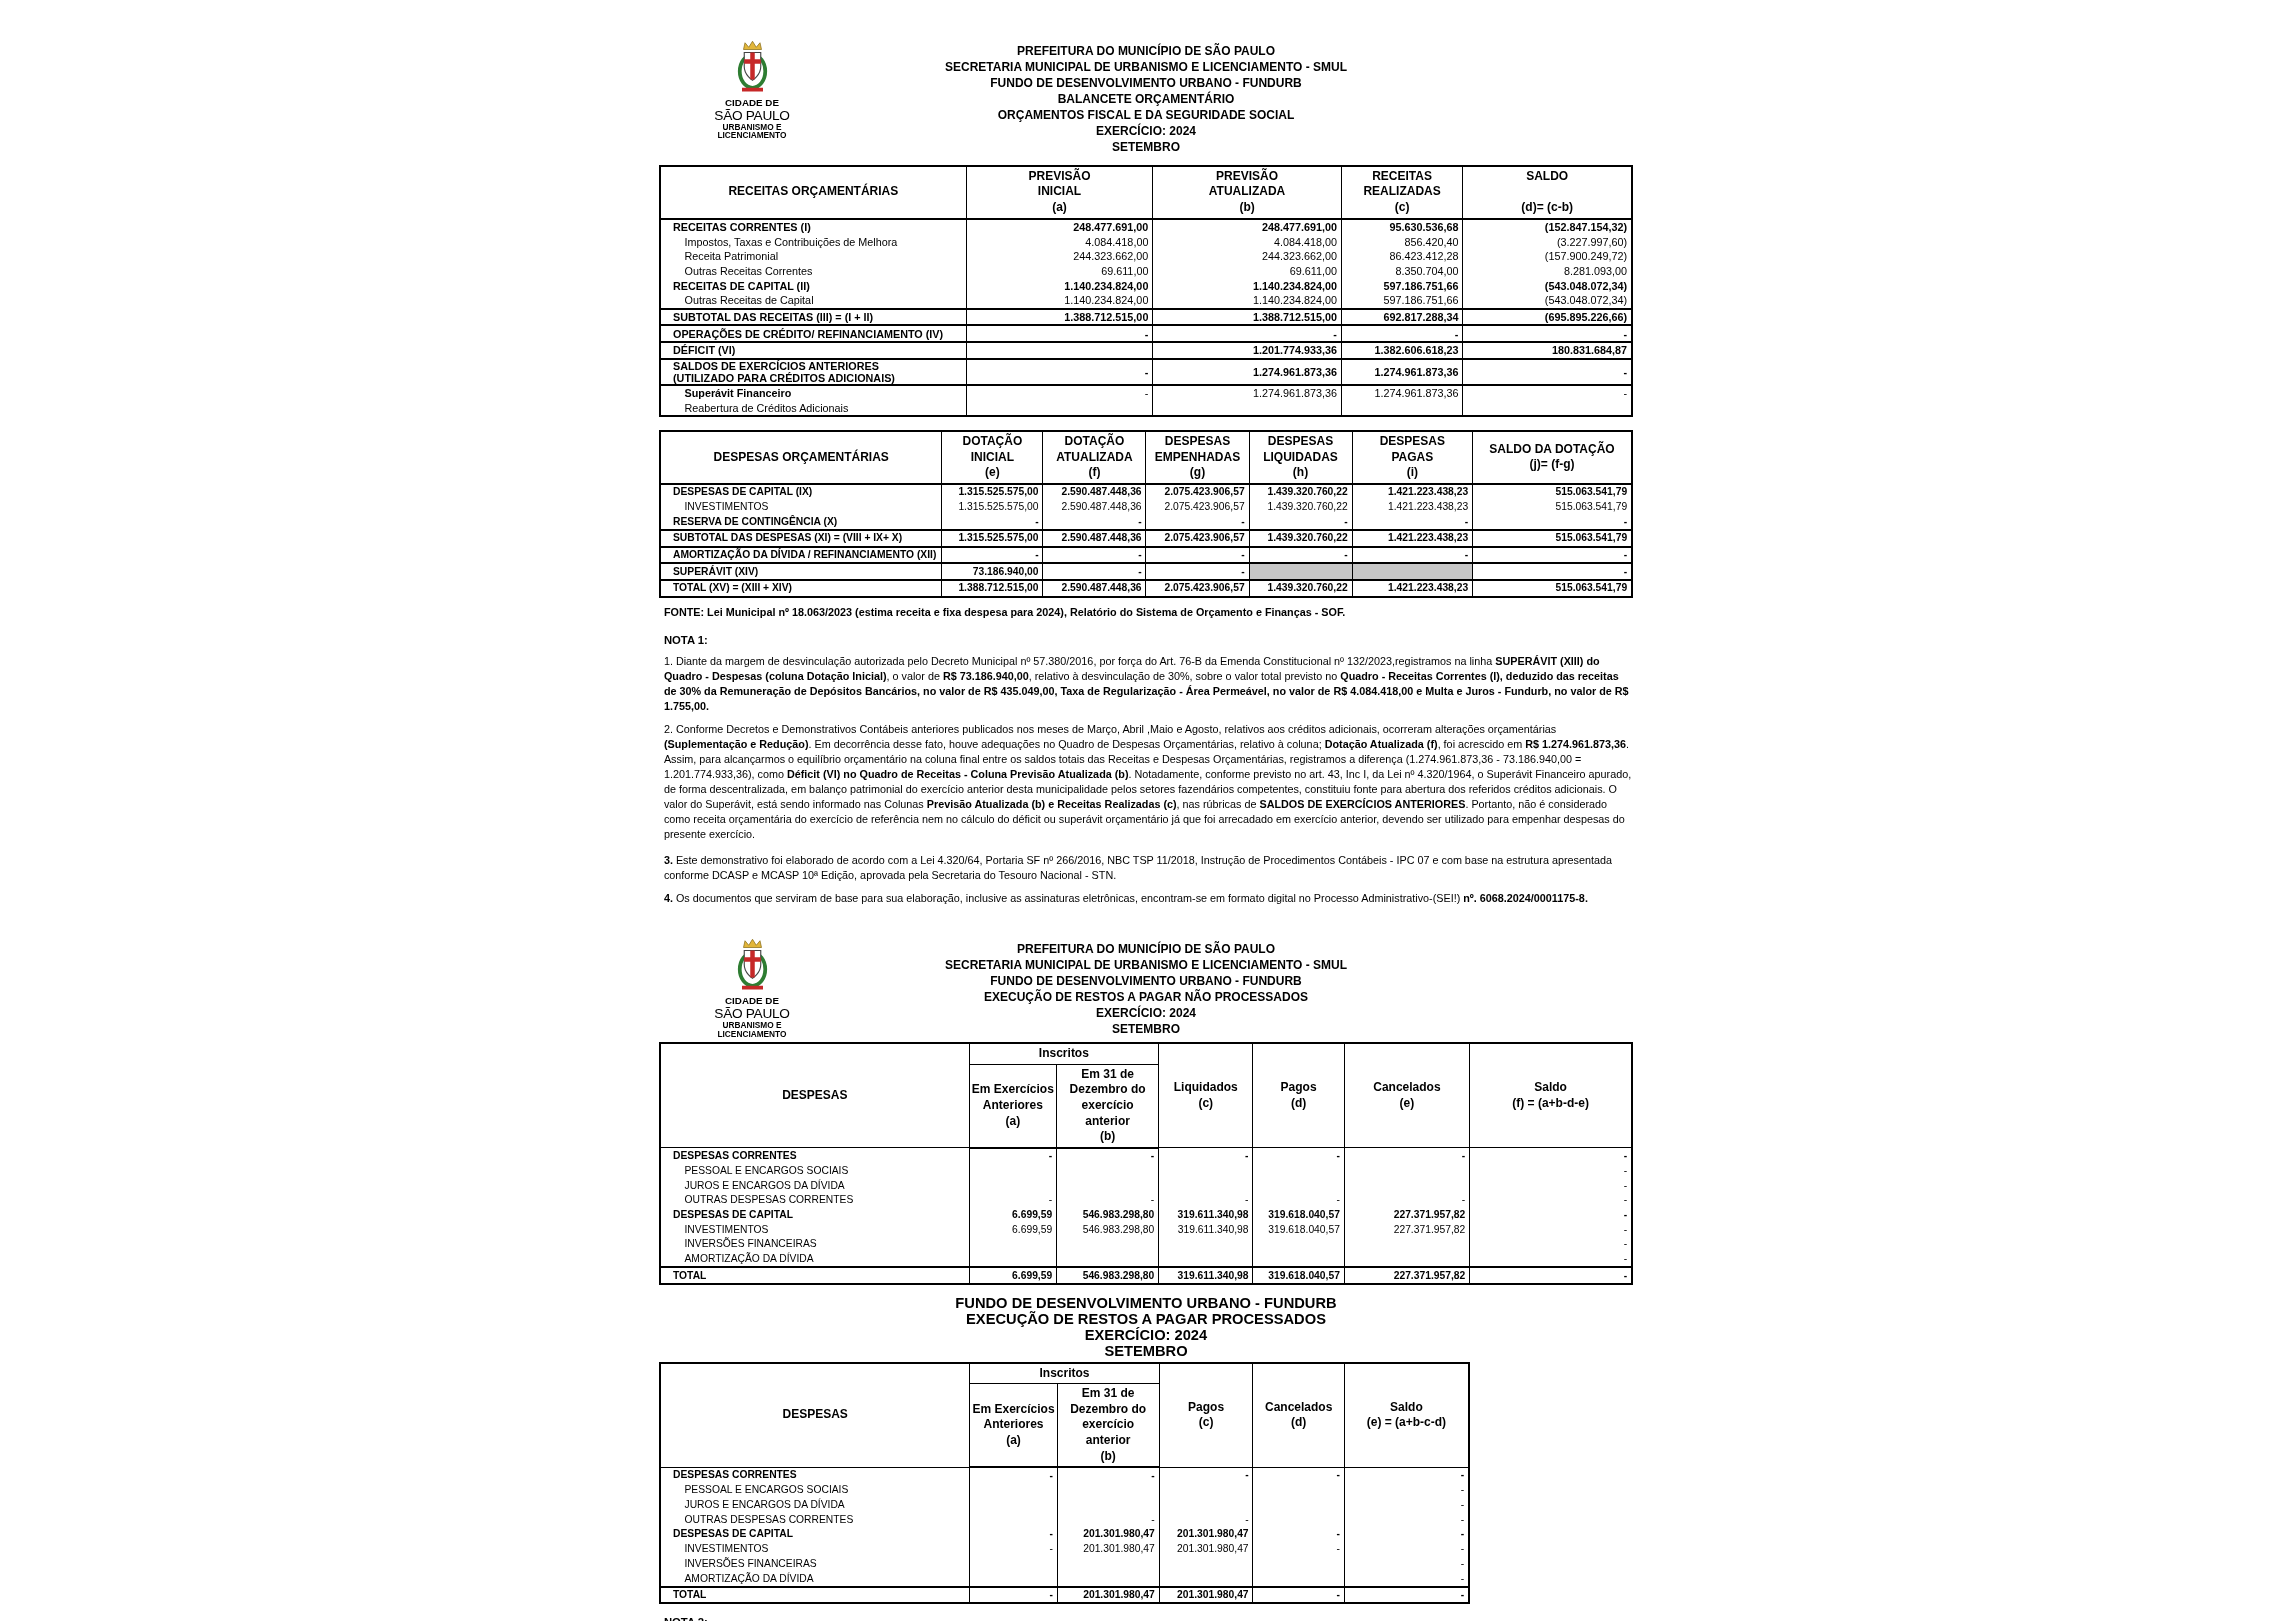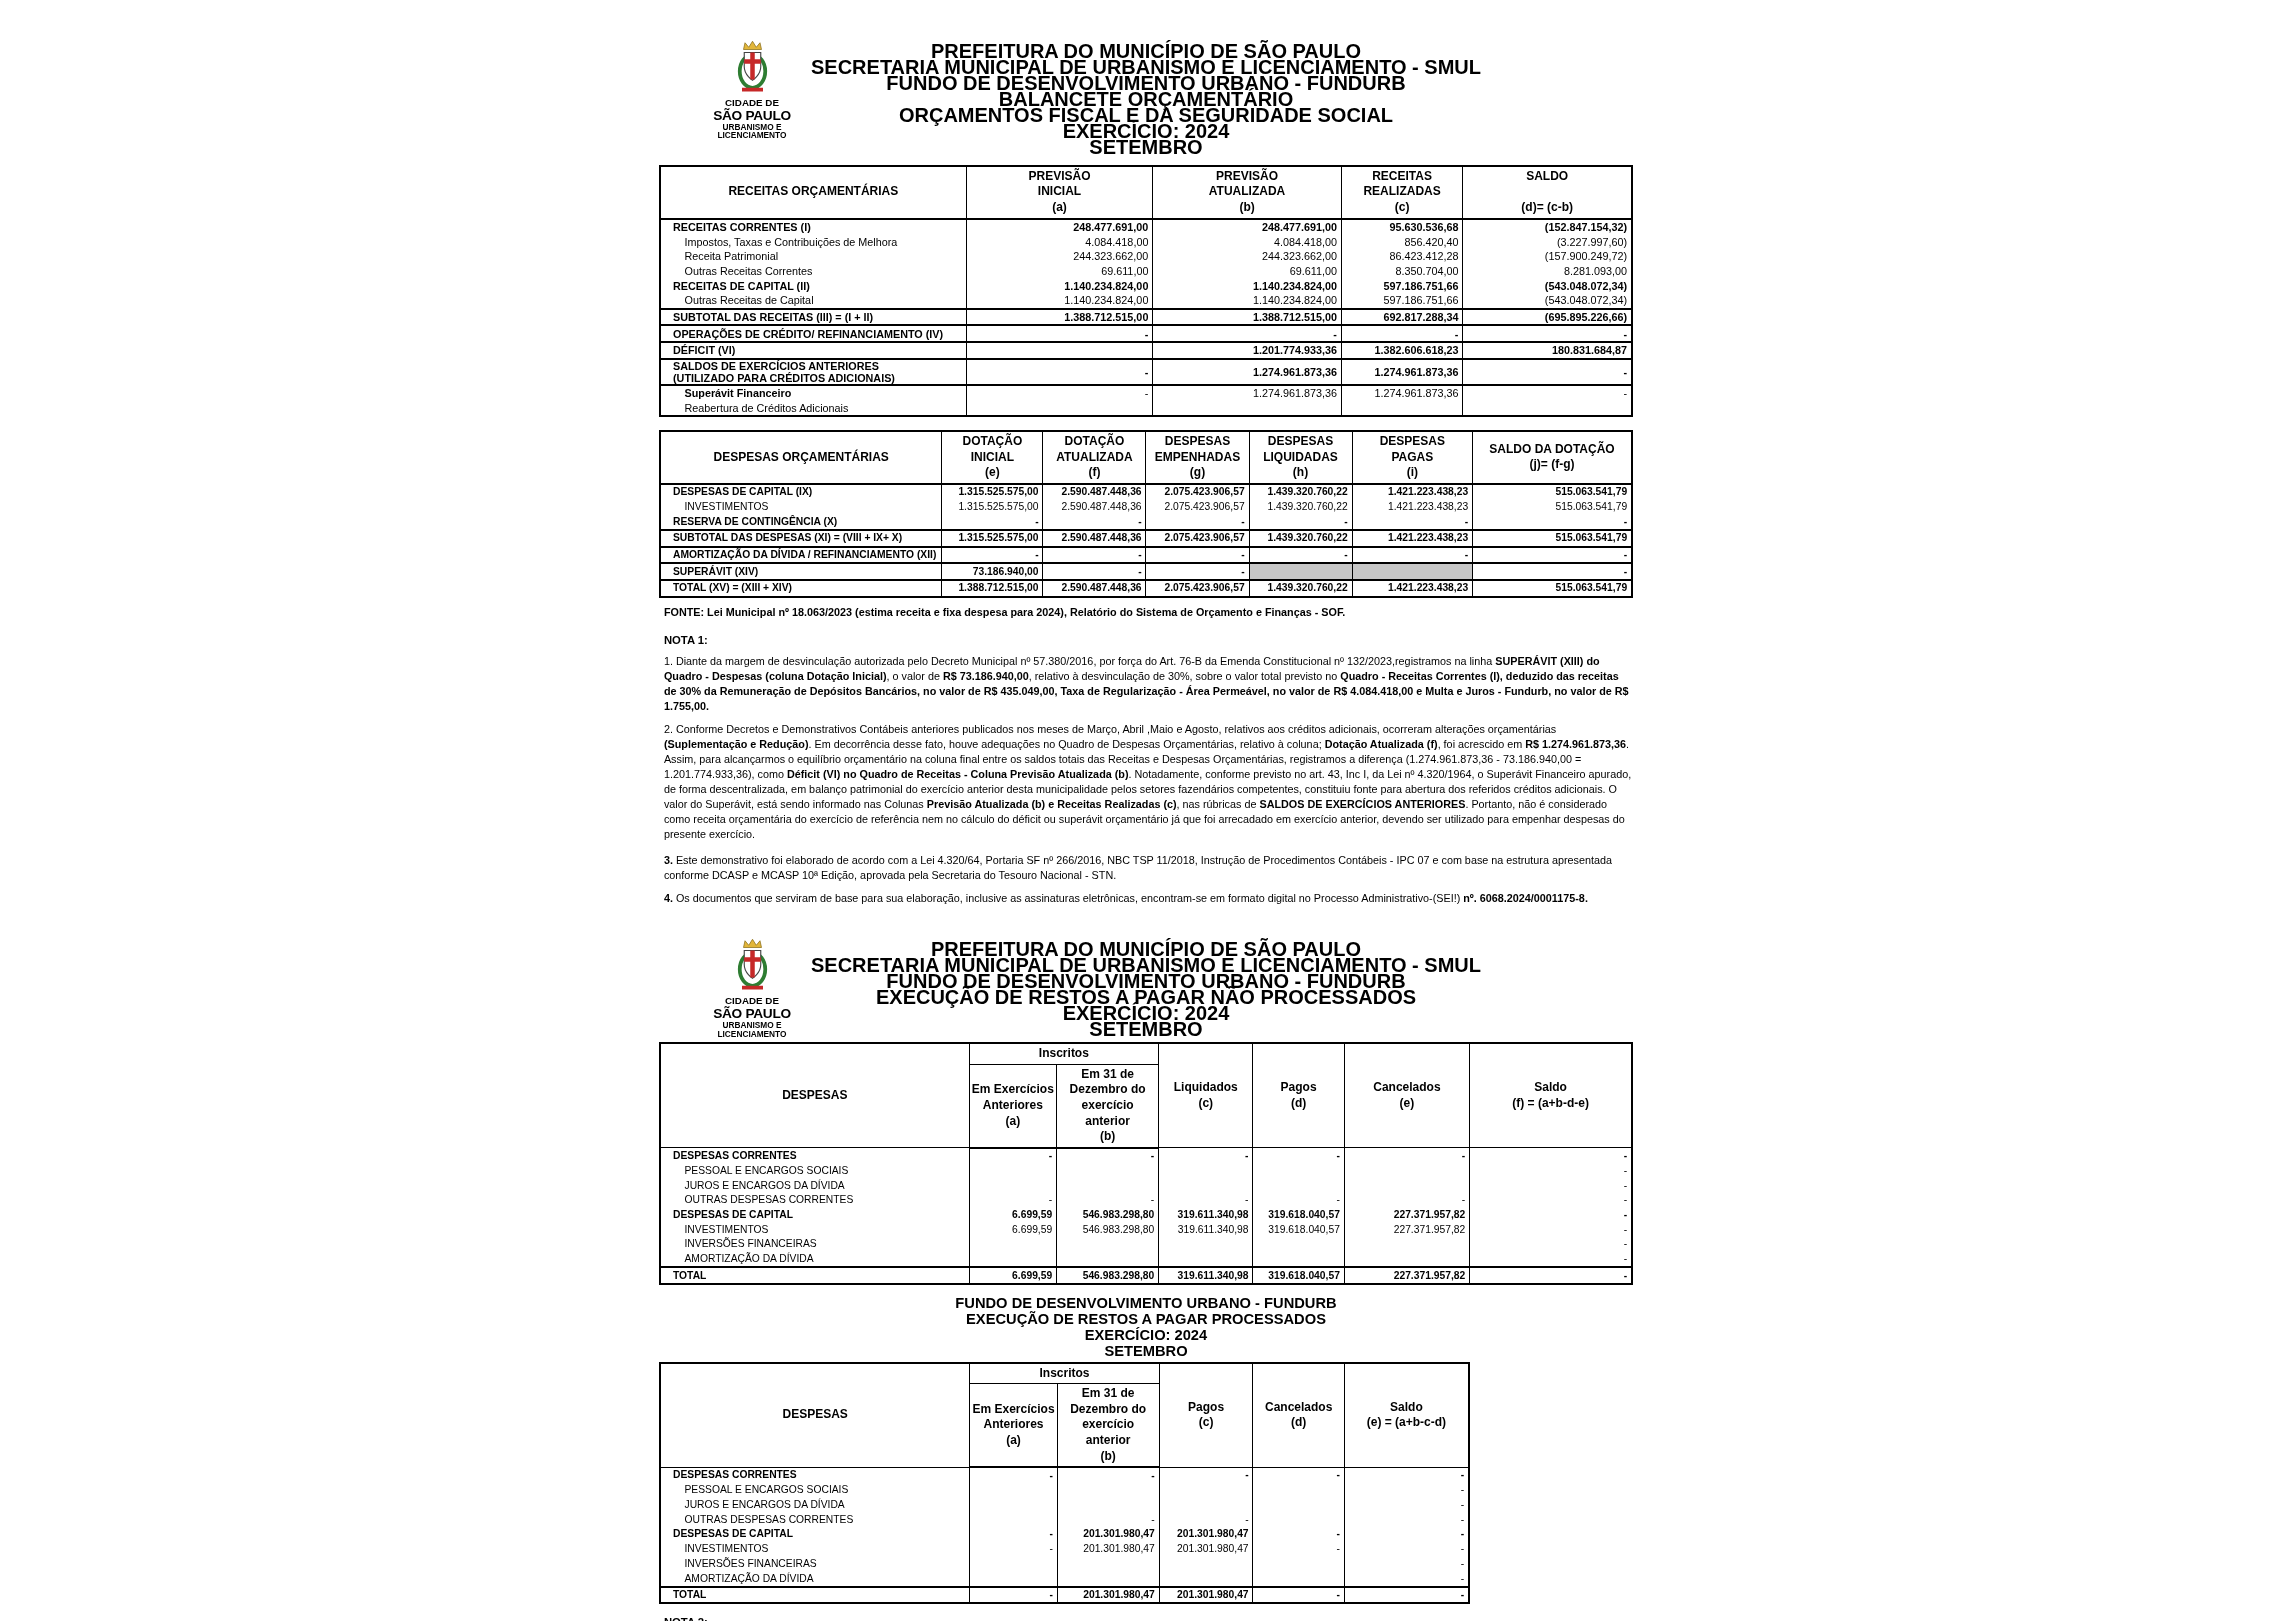--- a/index.html
+++ b/index.html
@@ -1,23 +1,23 @@
 <!DOCTYPE html>
 <html><head>
 <meta charset="utf-8">
 <style>
   html,body{margin:0;padding:0;background:#fff;}
   .page{width:2292px;height:1621px;overflow:hidden;position:relative;background:#fff;
         font-family:"Liberation Sans","DejaVu Sans",sans-serif;color:#000;box-sizing:border-box;padding-top:43px;}
   .content{width:974px;margin:0 auto;position:relative;}
   .doc-header{position:relative;text-align:center;}
-  .doc-header .hlines{font-weight:bold;font-size:20px;line-height:16px;white-space:nowrap;}
+  .doc-header .hlines{font-weight:bold;font-size:12px;line-height:16px;white-space:nowrap;}
   .logo{position:absolute;left:39px;top:-2px;width:108px;text-align:center;}
   .logo .cap1{font-weight:bold;font-size:9.8px;line-height:10.8px;}
-  .logo .cap2{font-weight:bold;font-size:13.7px;line-height:13.7px;letter-spacing:-0.3px;}
+  .logo .cap2{font-weight:normal;font-size:13.7px;line-height:13.7px;letter-spacing:-0.3px;}
   .logo .cap3{font-weight:bold;font-size:8.3px;line-height:8.8px;}
   table{border-collapse:collapse;table-layout:fixed;width:100%;border:2px solid #000;}
   th{border:1px solid #000;font-size:12px;font-weight:bold;text-align:center;vertical-align:middle;
      padding:2px 2px;line-height:1.3;}
   thead tr:last-child th{border-bottom:2px solid #000;}
   td{border-left:1px solid #000;border-right:1px solid #000;border-top:0;border-bottom:0;
      padding:0 3.9px;height:14.7px;line-height:1.12;vertical-align:middle;font-size:10.8px;}
   .t-small td{font-size:10.3px;}
   tr.bold td{font-weight:bold;}
   tr.thick td{border-top:2px solid #000;}

